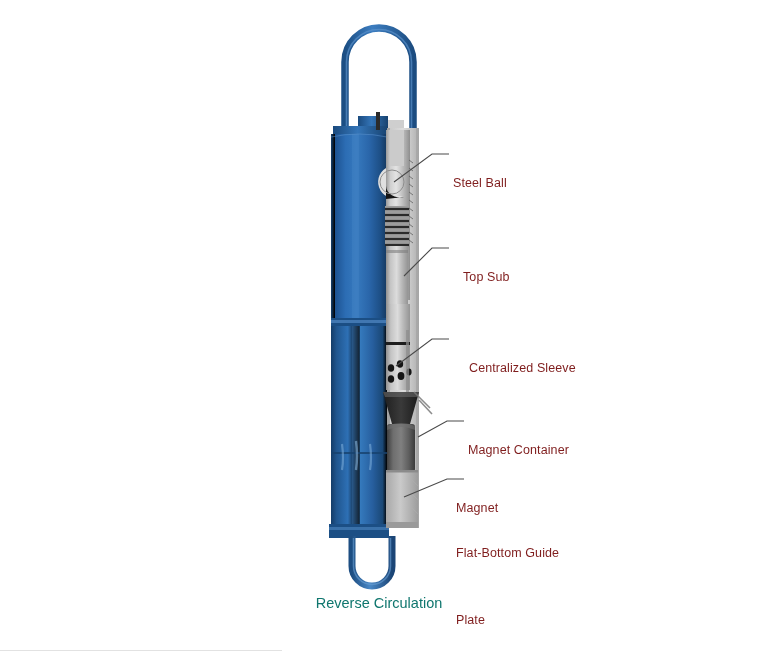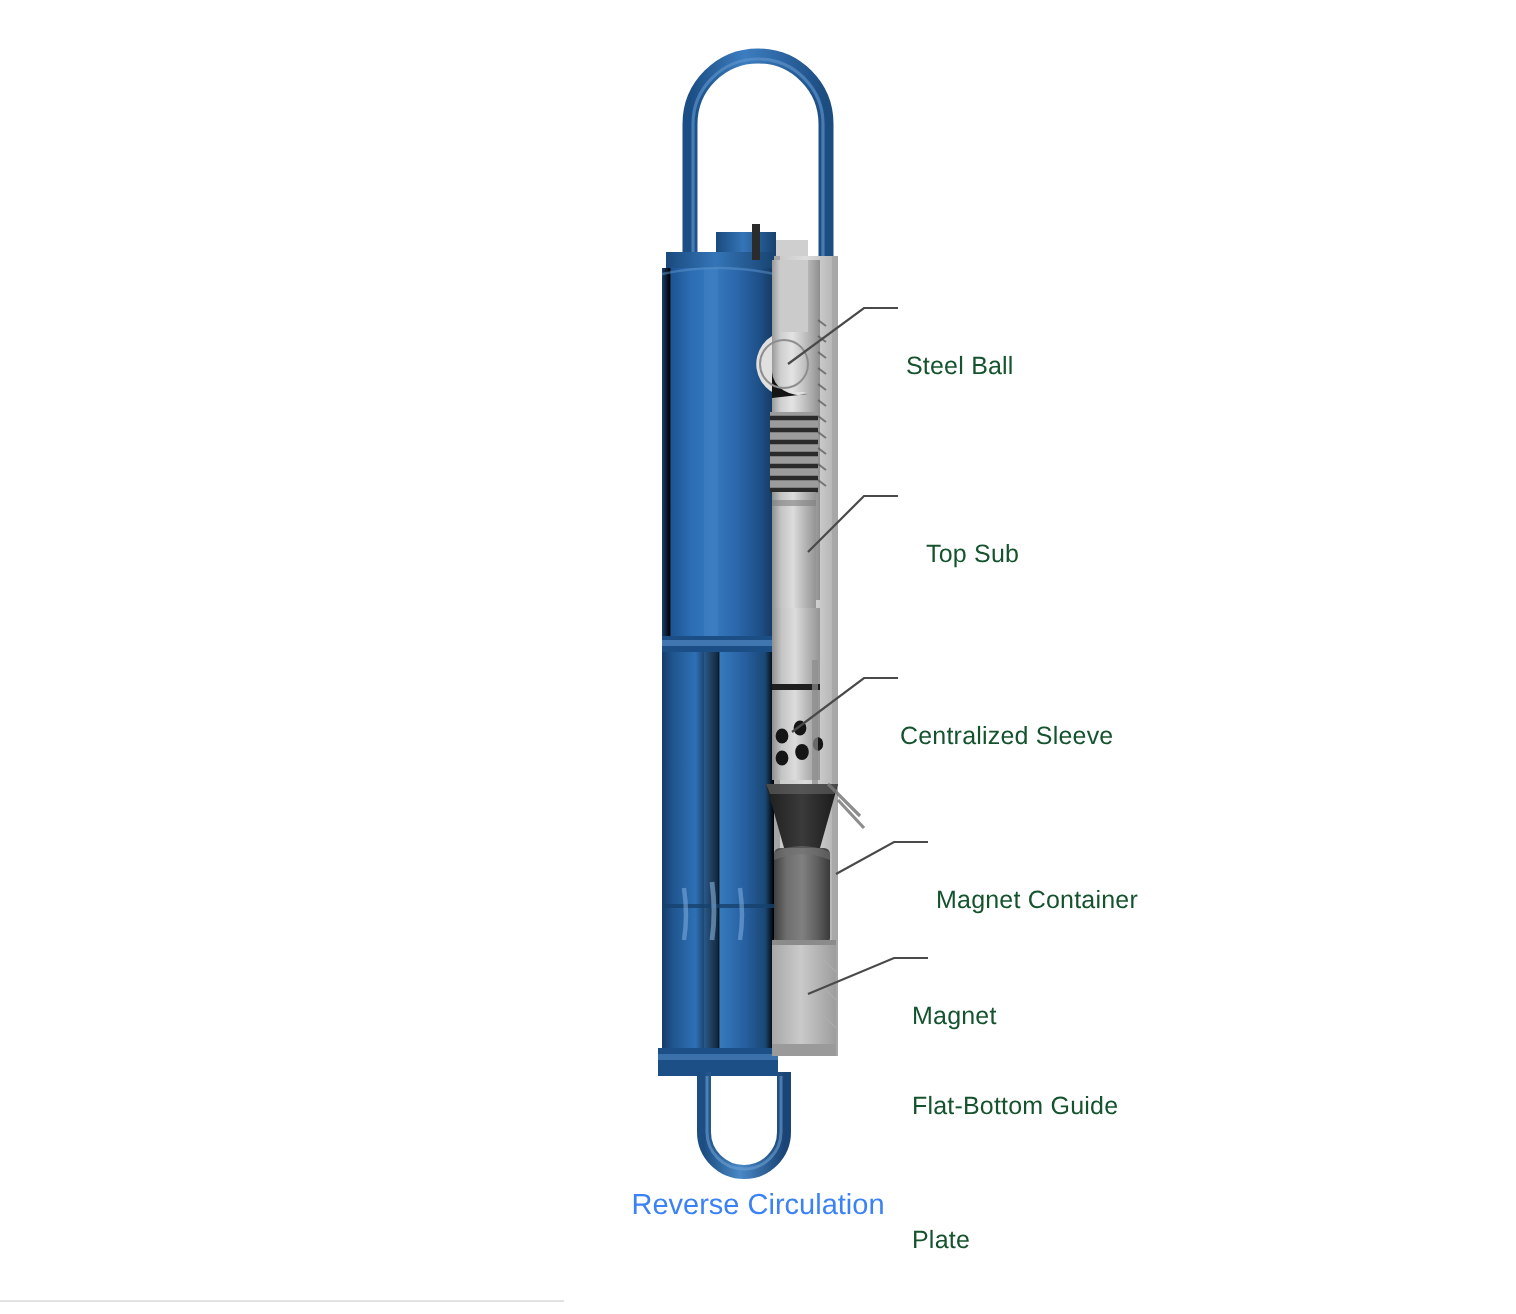--- a/index.html
+++ b/index.html
@@ -33,44 +33,44 @@
     height: 657px;
     display: block;
   }
 
   
   .callout {
     position: absolute;
     font-family: "Liberation Sans", sans-serif;
     font-size: 12.5px;
     line-height: 15px;
-    color: #14532d;
+    color: #7f1d1d;
     white-space: pre;
     letter-spacing: 0.1px;
   }
   .callout .line { display: block; }
   .callout .line.gap { margin-top: 22px; }
 
   #cap-steel-ball        { left: 453px; top: 146px; }
   #cap-top-sub           { left: 463px; top: 240px; }
-  #cap-centralized-sleeve{ left: 450px; top: 331px; }
+  #cap-centralized-sleeve{ left: 469px; top: 331px; }
   #cap-magnet-container  { left: 468px; top: 413px; text-align: center; }
   #cap-magnet-group      { left: 456px; top: 471px; }
 
   
   #figure-caption {
     position: absolute;
     left: 0;
     top: 594px;
     width: 758px;
     text-align: center;
     font-family: "Liberation Sans", sans-serif;
     font-size: 14.5px;
     line-height: 18.5px;
-    color: #3b82f6;
+    color: #0f766e;
   }
   #figure-caption .line { display: block; }
 
   
   #bottom-rule {
     position: absolute;
     left: 0;
     top: 650px;
     width: 282px;
     height: 1px;

